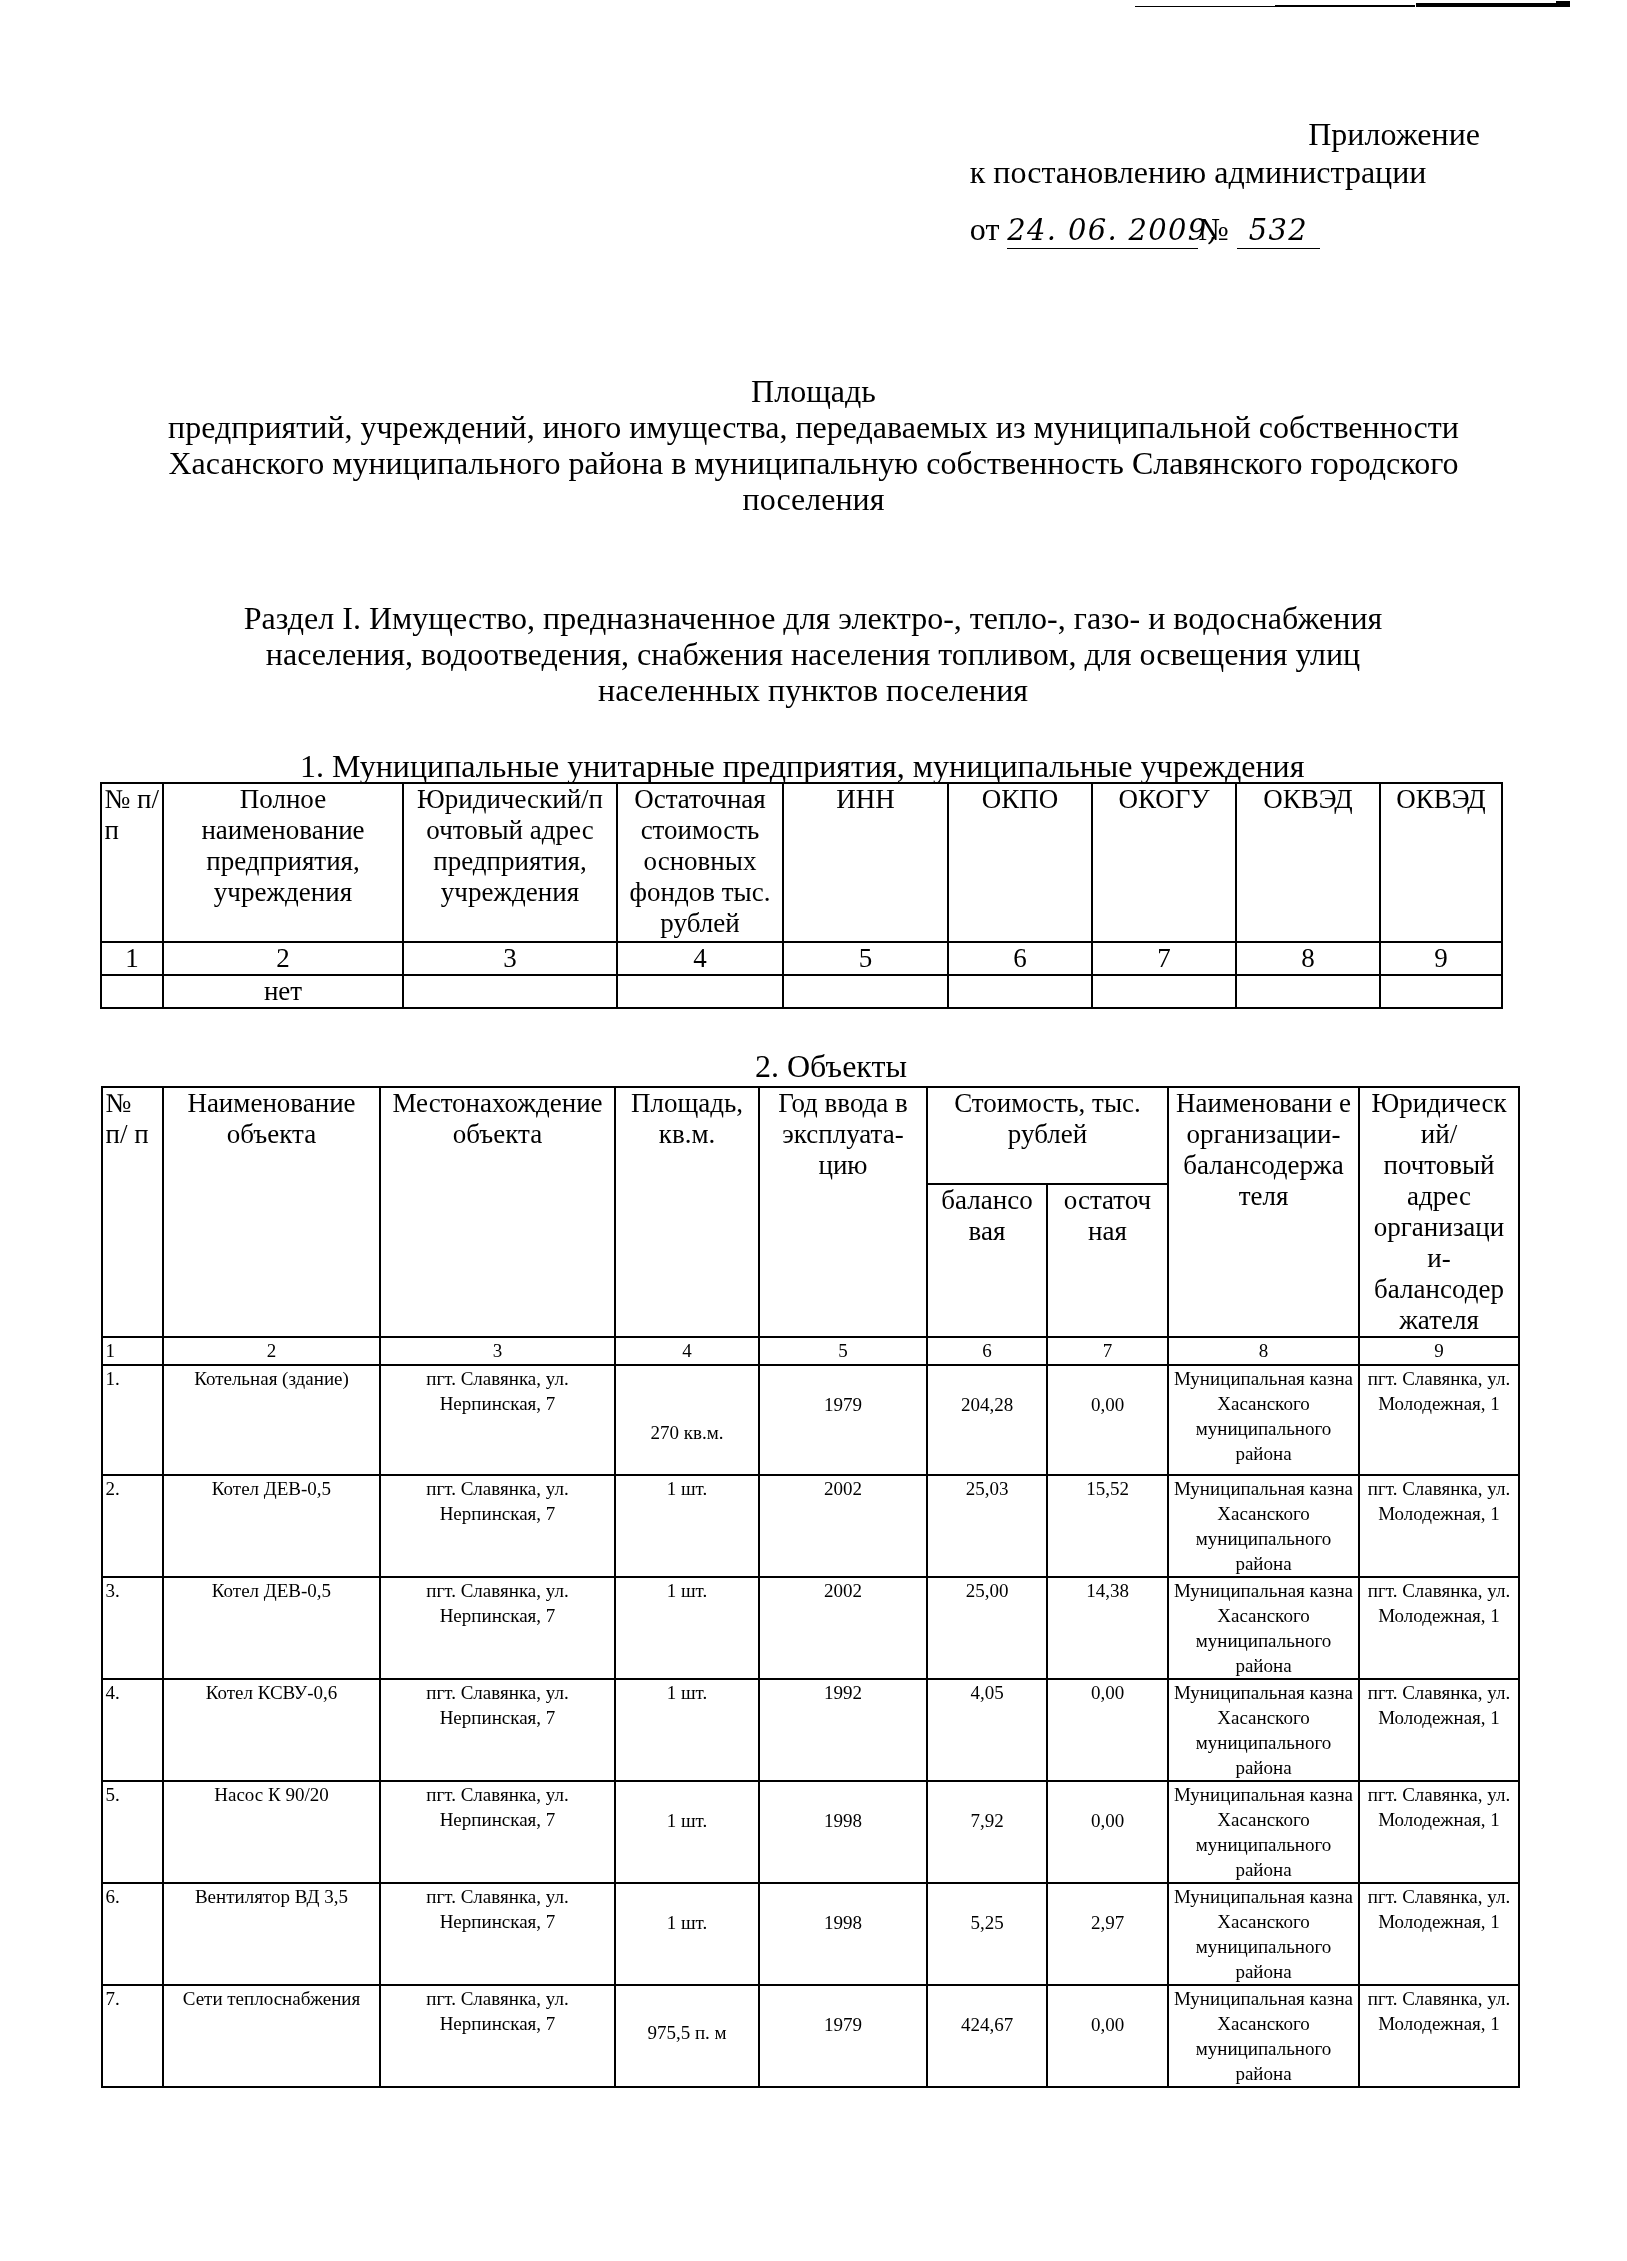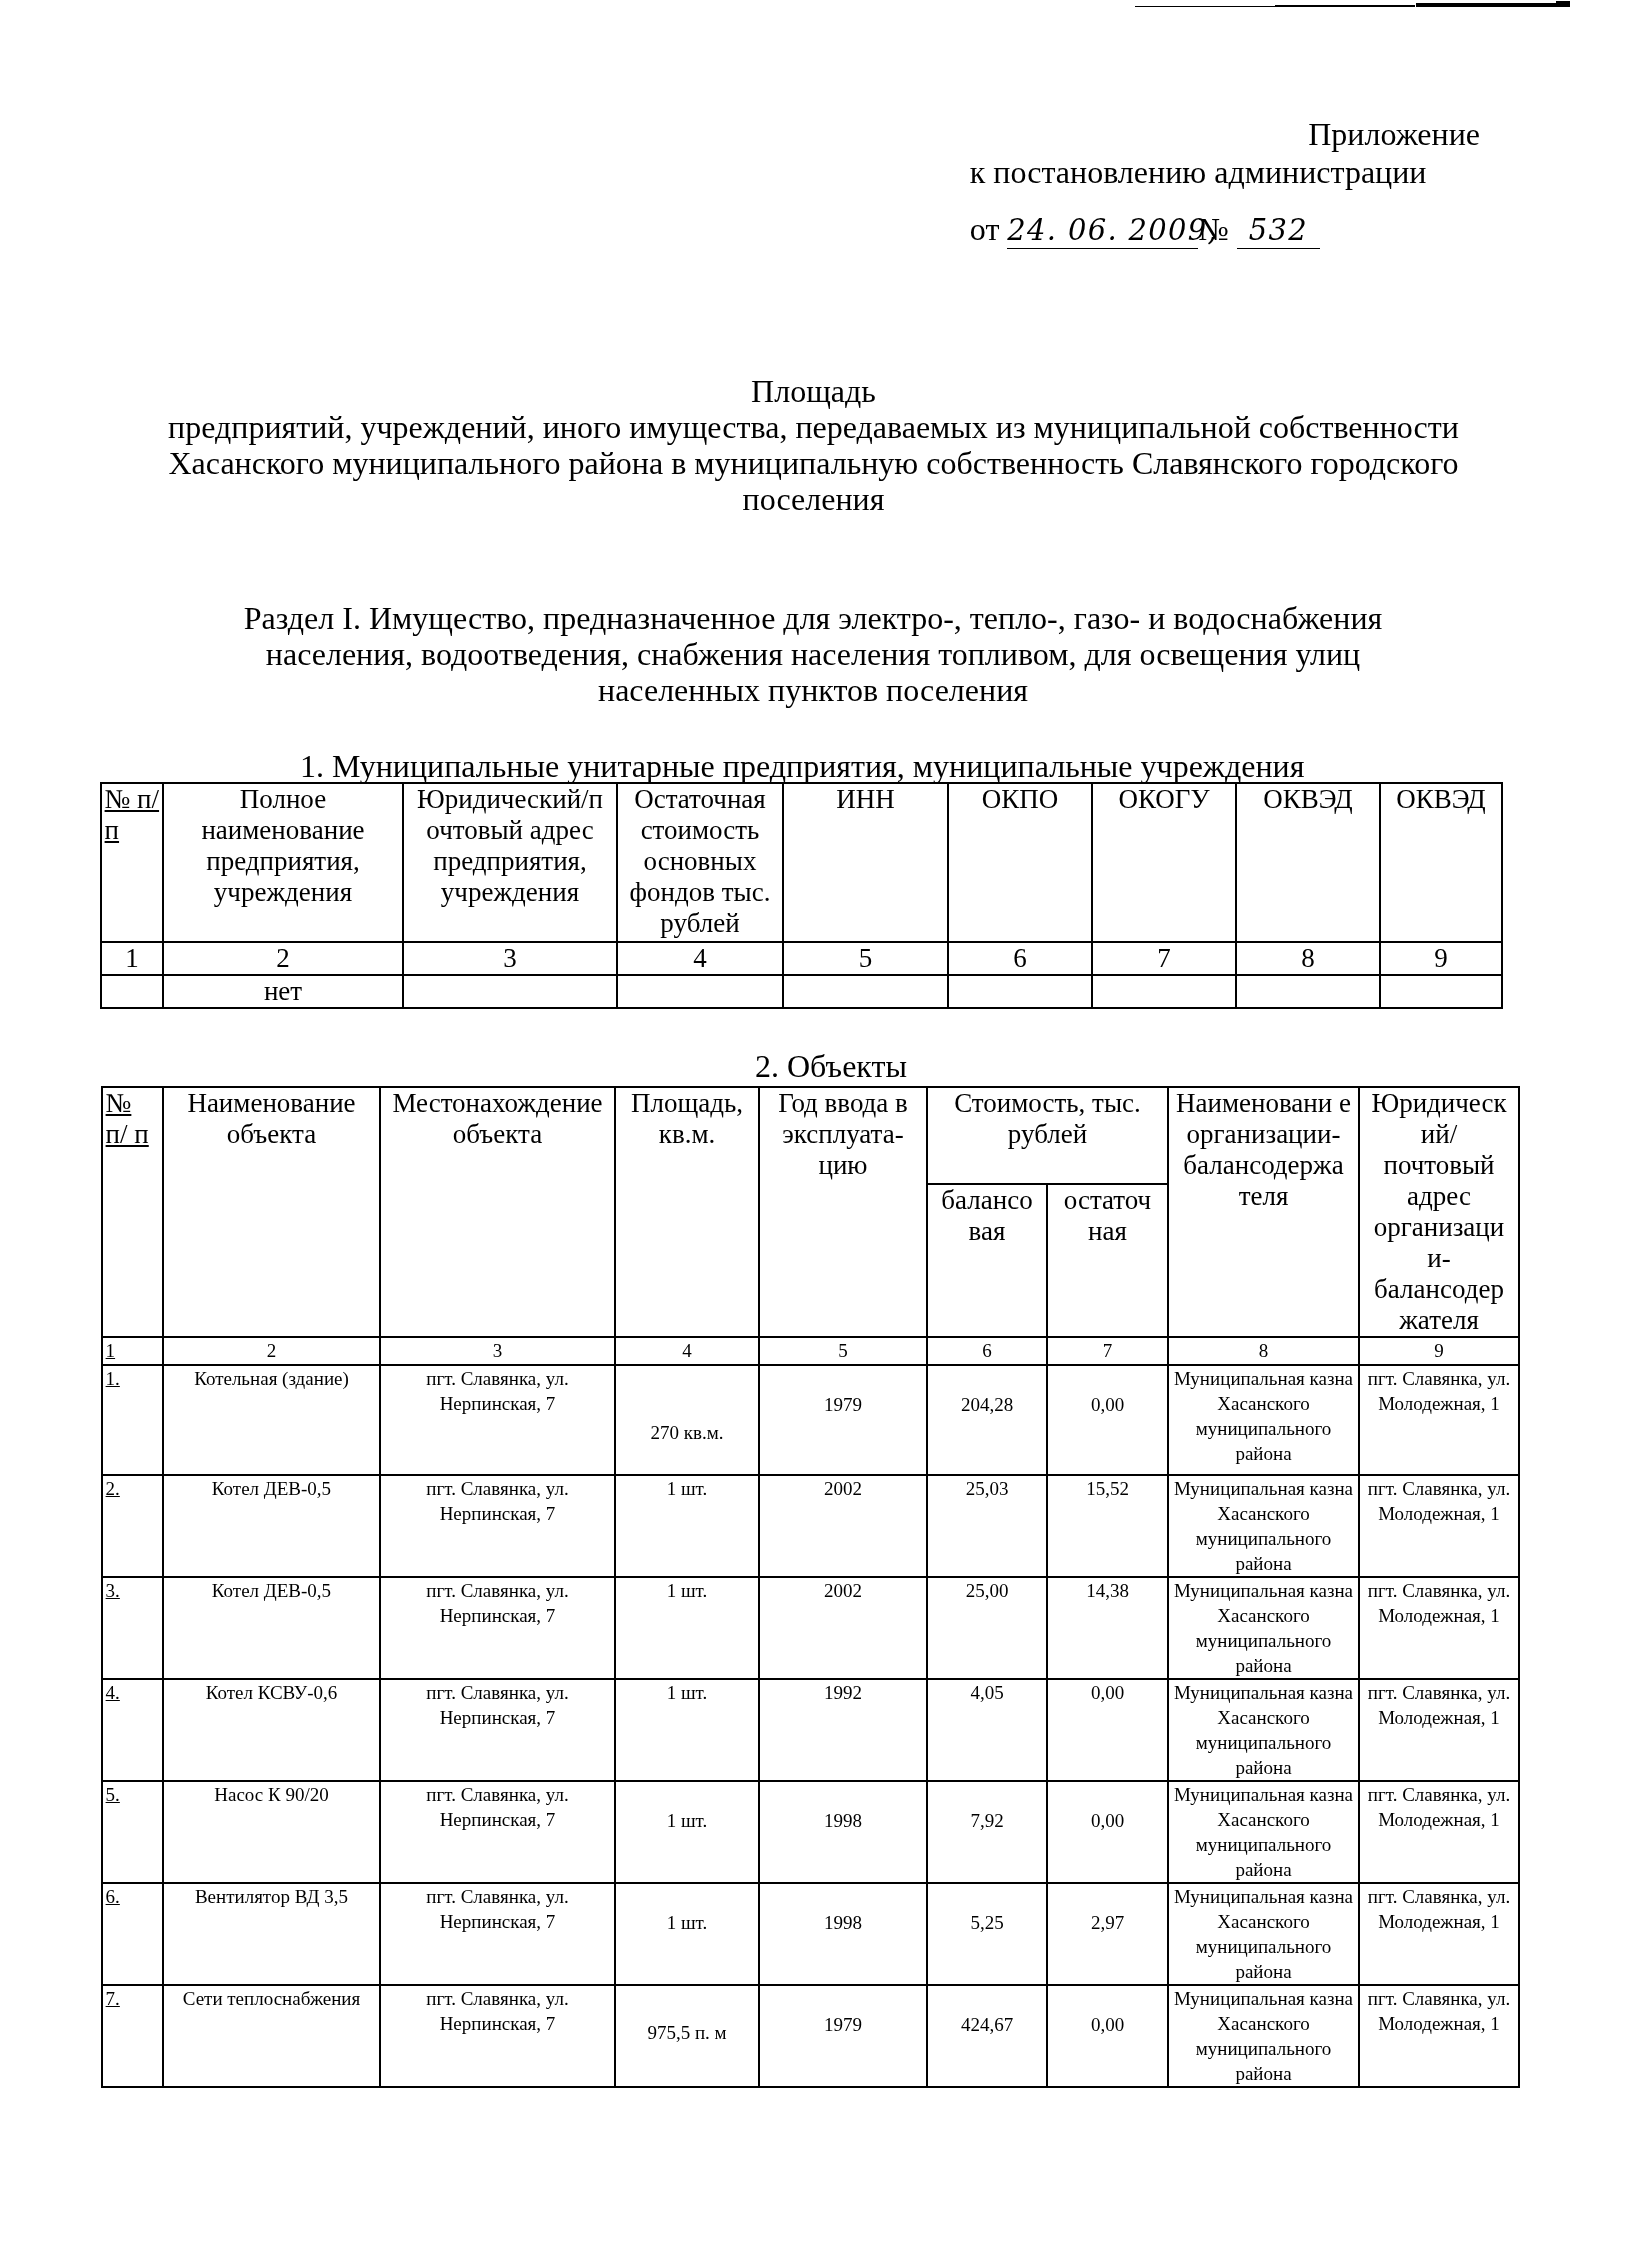--- a/index.html
+++ b/index.html
@@ -15,21 +15,21 @@
   .title { position: absolute; left: 96px; width: 1435px; text-align: center; font-size: 32px; line-height: 36px; }
   .section { position: absolute; left: 191px; width: 1244px; text-align: center; font-size: 32px; line-height: 36px; }
   .subhead { position: absolute; font-size: 32px; line-height: 36px; white-space: nowrap; }
   table.grid { position: absolute; border-collapse: collapse; table-layout: fixed; }
   table.grid td { border: 2.6px solid #000; padding: 0 2.6px; vertical-align: top; text-align: center; overflow: hidden; }
   table.t1 td { font-size: 27px; line-height: 31px; }
   table.t2 td.h { font-size: 27px; line-height: 31px; }
   table.t2 td.n { font-size: 19px; line-height: 25.5px; }
   table.t2 td.d { font-size: 19px; line-height: 25px; }
   .mid { vertical-align: middle !important; }
-  .left { text-align: left !important; text-decoration: underline; }
+  .left { text-align: left !important; }
 </style>
 </head>
 <body>
 
 <div class="topbar">
   <div class="seg" style="left:0;top:5.7px;width:140px;height:1.3px;"></div>
   <div class="seg" style="left:140px;top:4.5px;width:140px;height:2.6px;"></div>
   <div class="seg" style="left:281px;top:2.6px;width:140px;height:4.5px;"></div>
   <div class="seg" style="left:421px;top:0.6px;width:14px;height:6.4px;"></div>
 </div>

